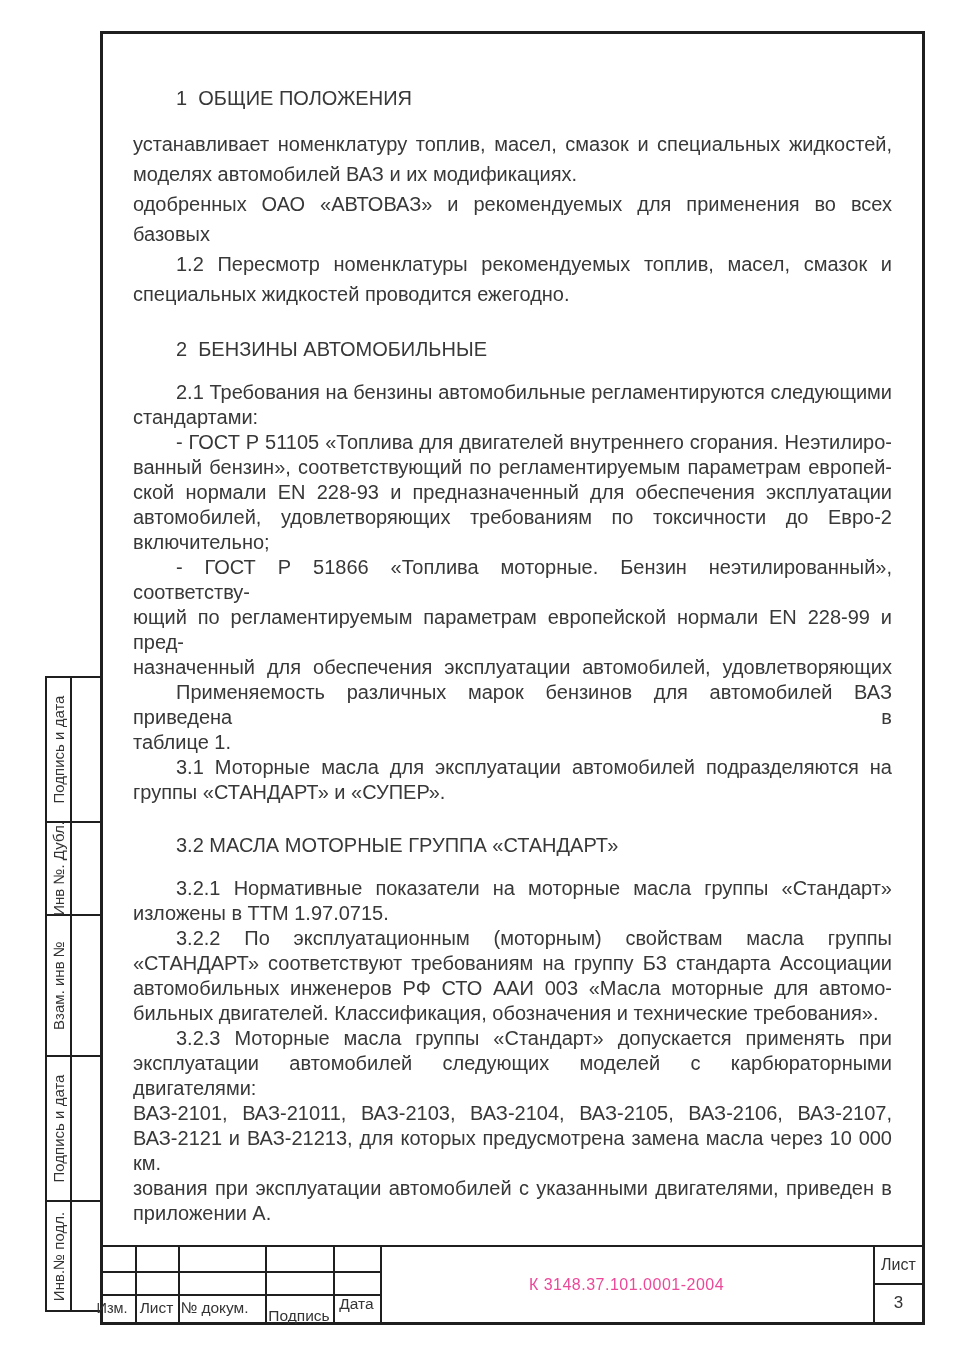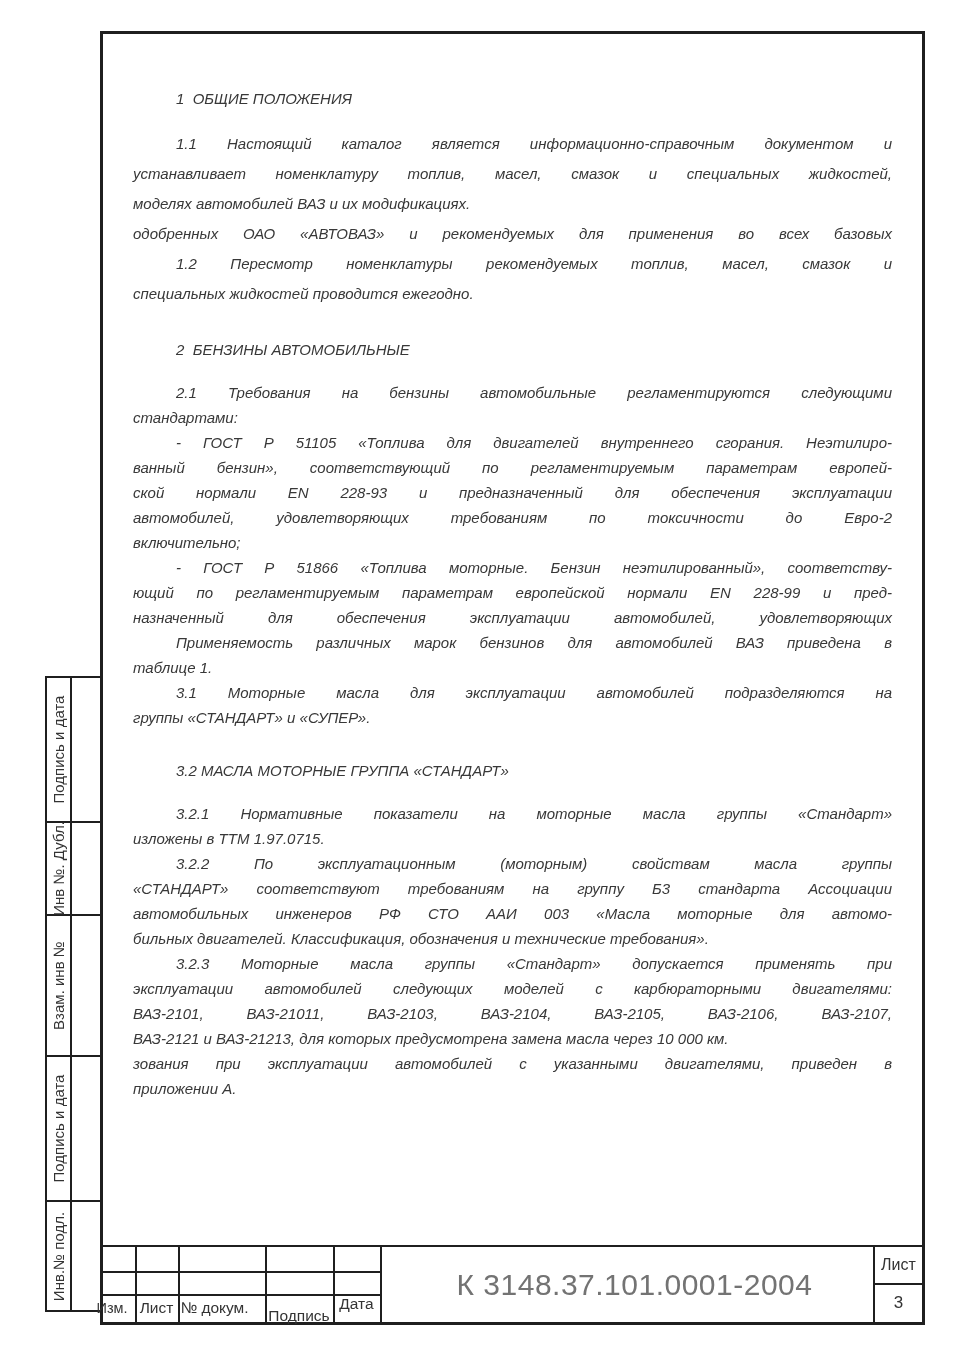--- a/index.html
+++ b/index.html
@@ -6,21 +6,21 @@
   .canvas {
     position:relative; width:960px; height:1359px; background:#ffffff;
     font-family:"Liberation Sans", sans-serif; color:#383838; overflow:hidden;
   }
   
   .frame {
     position:absolute; left:100px; top:31px; width:825px; height:1294px;
     border:3px solid #1f1f1f; box-sizing:border-box;
   }
   
-  .content { position:absolute; left:30px; right:30px; top:52px; font-size:15px;font-style:italic; }
+  .content { position:absolute; left:30px; right:30px; top:52px; font-size:20px; }
   .heading { line-height:25px; margin:28px 0 18px 0; text-indent:43px; white-space:pre; }
   .heading.first-heading { margin-top:0; }
   .para { margin:0; }
   .para .line { line-height:25px; text-align:justify; text-align-last:justify; }
   .para.wide .line { line-height:30px; }
   .para .line.first { text-indent:43px; }
   .para .line.last { text-align-last:left; }
   
   .sidebar { position:absolute; left:45px; top:676px; width:58px; }
   .sb-row { display:flex; margin-top:-2px; }
@@ -28,21 +28,21 @@
   .sb-cell { box-sizing:border-box; border:2px solid #1f1f1f; }
   .sb-label { width:27px; display:flex; align-items:center; justify-content:center; overflow:visible; }
   .sb-blank { width:33px; margin-left:-2px; }
   .vtext { transform:rotate(-90deg); white-space:nowrap; font-size:15px; color:#333333; }
   
   .stamp { position:absolute; left:0; right:0; bottom:0; height:75px; border-top:2px solid #1f1f1f; }
   .vl { position:absolute; top:0; bottom:0; width:2px; background:#1f1f1f; }
   .hl { position:absolute; height:2px; background:#1f1f1f; }
   .st-cell { position:absolute; display:flex; align-items:center; justify-content:center;
              font-size:15.5px; color:#333333; box-sizing:border-box; }
-  .st-doc { font-size:30px; letter-spacing:0.5px; color:#737373;margin-left:8px; }
+  .st-doc { font-size:16px; letter-spacing:0.5px; color:#ec4899; }
   .st-sheet-label { font-size:16px; }
   .st-sheet-num { font-size:17px; }
 </style>
 </head>
 <body>
 
 <div class="canvas">
 
   <div class="sidebar" id="sidebar">
       <div class="sb-row" style="height: 147px;">
@@ -75,21 +75,20 @@
         </div>
         <div class="sb-cell sb-blank"></div>
       </div>
     </div>
 
   <div class="frame">
 
     <div class="content" id="content">
         <div class="heading first-heading">1  ОБЩИЕ ПОЛОЖЕНИЯ</div>
         <div class="para wide">
-          <div class="line first">1.1 Настоящий каталог является информационно-справочным документом и</div>
           <div class="line">устанавливает номенклатуру топлив, масел, смазок и специальных жидкостей,</div>
           <div class="line last">моделях автомобилей ВАЗ и их модификациях.</div>
           <div class="line">одобренных ОАО «АВТОВАЗ» и рекомендуемых для применения во всех базовых</div>
         </div>
         <div class="para wide">
           <div class="line first">1.2 Пересмотр номенклатуры рекомендуемых топлив, масел, смазок и</div>
           <div class="line last">специальных жидкостей проводится ежегодно.</div>
         </div>
         <div class="heading">2  БЕНЗИНЫ АВТОМОБИЛЬНЫЕ</div>
         <div class="para">

